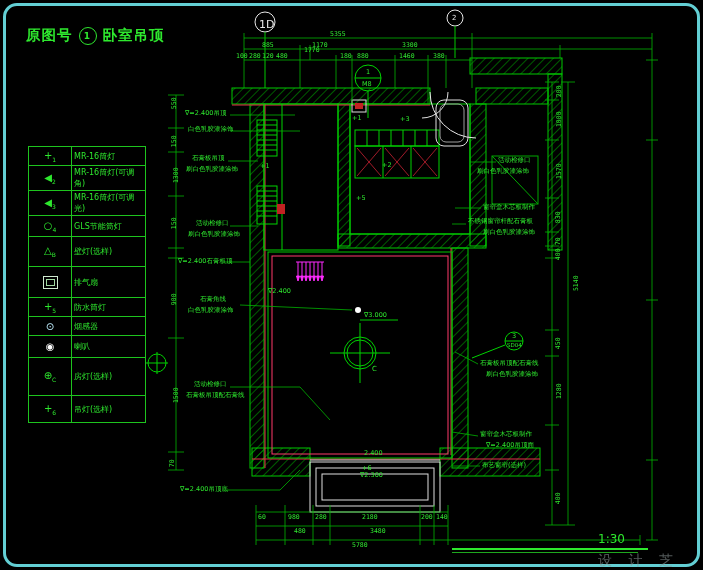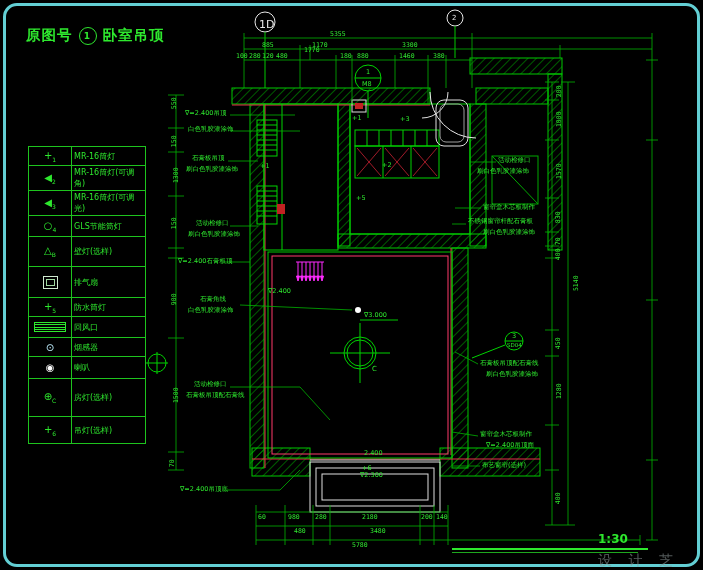--- a/index.html
+++ b/index.html
@@ -24,21 +24,21 @@
   table.legend td.s{width:38px;text-align:center;font-size:10px;}
   table.legend td.s sub{font-size:6px;}
   .fanicon{width:13px;height:11px;border:1px solid #cfe8cf;margin:1px auto;position:relative;}
   .fanicon i{position:absolute;left:2px;top:2px;right:2px;bottom:2px;border:1px solid #9fd89f;display:block;}
   .venticon{width:30px;height:8px;border:1px solid #2ee82e;margin:2px auto;
             background:repeating-linear-gradient(180deg,transparent 0 1.5px,#2ee82e 1.5px 2.5px);}
   .bigsym{font-size:20px;}
   
   .foot{position:absolute;left:452px;top:528px;color:#2ee82e;font-weight:bold;font-size:16px;
         letter-spacing:1px;z-index:6;}
-  .scale{position:absolute;left:598px;top:532px;color:#2ee82e;font-weight:bold;font-size:12px;z-index:6;}
+  .scale{position:absolute;left:598px;top:532px;color:#2ee82e;font-weight:normal;font-size:12px;z-index:6;}
   .u1{position:absolute;left:452px;top:548px;width:196px;height:2px;background:#2ee82e;z-index:6;}
   .u2{position:absolute;left:452px;top:552px;width:186px;height:1px;background:#1ea81e;z-index:6;}
   .wm{position:absolute;left:553px;top:518px;color:#98a3a3;opacity:.8;font-size:27px;
       font-family:"DejaVu Sans",sans-serif;z-index:5;}
   .wmsub{position:absolute;left:598px;top:552px;color:#8a9494;opacity:.6;font-size:14px;
          letter-spacing:6px;z-index:5;}
   svg{position:absolute;left:0;top:0;}
 </style>
 </head>
 <body>
@@ -303,26 +303,20 @@
             <div class="fanicon">
               <i></i>
             </div>
           </td>
       <td>排气扇</td>
         </tr>
     <tr style="height:19px">
       <td class="s"><span>+</span><sub>5</sub></td>
       <td>防水筒灯</td>
         </tr>
-    <tr style="height:21px">
-      <td class="s">
-            <div class="venticon"></div>
-          </td>
-      <td>回风口</td>
-        </tr>
     <tr style="height:19px">
       <td class="s" style="color:#bfefff"><span>⊙</span></td>
       <td>烟感器</td>
         </tr>
     <tr style="height:22px">
       <td class="s" style="color:#ffffff"><span>◉</span></td>
       <td>喇叭</td>
         </tr>
     <tr style="height:38px">
       <td class="s bigsym"><span>⊕</span><sub>C</sub></td>

